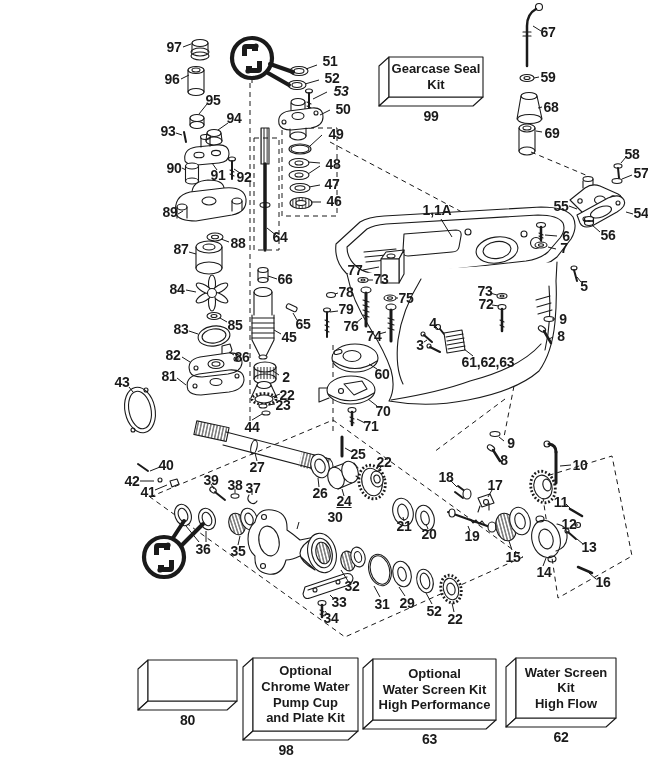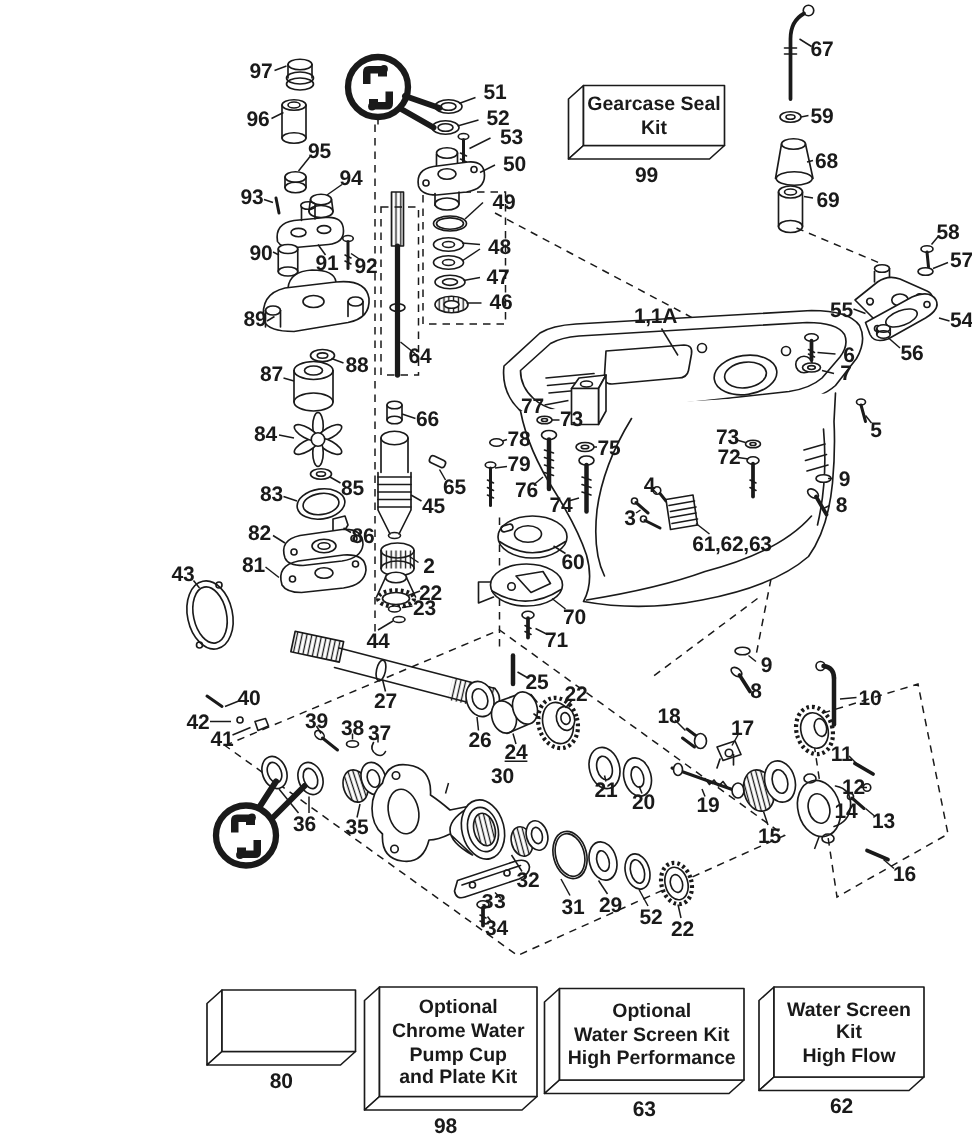--- a/index.html
+++ b/index.html
@@ -783,21 +783,21 @@
       <div class="plabel" style="left: 173px; top: 355px;">82</div>
       <div class="plabel" style="left: 242px; top: 357px;">86</div>
       <div class="plabel" style="left: 286px; top: 377px;">2</div>
       <div class="plabel" style="left: 169px; top: 376px;">81</div>
       <div class="plabel" style="left: 122px; top: 382px;">43</div>
       <div class="plabel" style="left: 287px; top: 395px;">22</div>
       <div class="plabel" style="left: 283px; top: 405px;">23</div>
       <div class="plabel" style="left: 252px; top: 427px;">44</div>
       <div class="plabel" style="left: 330px; top: 61px;">51</div>
       <div class="plabel" style="left: 332px; top: 78px;">52</div>
-      <div class="plabel" style="left: 341px; top: 91px;">53</div>
+      <div class="plabel" style="left: 341px; top: 91px; font-style: italic;">53</div>
       <div class="plabel" style="left: 343px; top: 109px;">50</div>
       <div class="plabel" style="left: 336px; top: 134px;">49</div>
       <div class="plabel" style="left: 333px; top: 164px;">48</div>
       <div class="plabel" style="left: 332px; top: 184px;">47</div>
       <div class="plabel" style="left: 334px; top: 201px;">46</div>
       <div class="plabel" style="left: 548px; top: 32px;">67</div>
       <div class="plabel" style="left: 548px; top: 77px;">59</div>
       <div class="plabel" style="left: 551px; top: 107px;">68</div>
       <div class="plabel" style="left: 552px; top: 133px;">69</div>
       <div class="plabel" style="left: 632px; top: 154px;">58</div>
@@ -826,21 +826,21 @@
       <div class="plabel" style="left: 371px; top: 426px;">71</div>
       <div class="plabel" style="left: 563px; top: 319px;">9</div>
       <div class="plabel" style="left: 561px; top: 336px;">8</div>
       <div class="plabel" style="left: 511px; top: 443px;">9</div>
       <div class="plabel" style="left: 504px; top: 460px;">8</div>
       <div class="plabel" style="left: 580px; top: 465px;">10</div>
       <div class="plabel" style="left: 561px; top: 502px;">11</div>
       <div class="plabel" style="left: 569px; top: 524px;">12</div>
       <div class="plabel" style="left: 589px; top: 547px;">13</div>
       <div class="plabel" style="left: 513px; top: 557px;">15</div>
-      <div class="plabel" style="left: 544px; top: 540px; margin-left: 20px;">14</div>
+      <div class="plabel" style="left: 544px; top: 572px;">14</div>
       <div class="plabel" style="left: 603px; top: 582px;">16</div>
       <div class="plabel" style="left: 358px; top: 454px;">25</div>
       <div class="plabel" style="left: 384px; top: 462px;">22</div>
       <div class="plabel" style="left: 344px; top: 501px; text-decoration: underline;">24</div>
       <div class="plabel" style="left: 320px; top: 493px;">26</div>
       <div class="plabel" style="left: 404px; top: 526px;">21</div>
       <div class="plabel" style="left: 429px; top: 534px;">20</div>
       <div class="plabel" style="left: 472px; top: 536px;">19</div>
       <div class="plabel" style="left: 446px; top: 477px;">18</div>
       <div class="plabel" style="left: 495px; top: 485px;">17</div>
@@ -848,39 +848,39 @@
       <div class="plabel" style="left: 166px; top: 465px;">40</div>
       <div class="plabel" style="left: 132px; top: 481px;">42</div>
       <div class="plabel" style="left: 148px; top: 492px;">41</div>
       <div class="plabel" style="left: 211px; top: 480px;">39</div>
       <div class="plabel" style="left: 235px; top: 485px;">38</div>
       <div class="plabel" style="left: 253px; top: 488px;">37</div>
       <div class="plabel" style="left: 203px; top: 549px;">36</div>
       <div class="plabel" style="left: 238px; top: 551px;">35</div>
       <div class="plabel" style="left: 299px; top: 517px; margin-left: 36px;">30</div>
       <div class="plabel" style="left: 352px; top: 586px;">32</div>
-      <div class="plabel" style="left: 329px; top: 602px; font-family: Liberation Mono, monospace;">33</div>
+      <div class="plabel" style="left: 339px; top: 602px;">33</div>
       <div class="plabel" style="left: 331px; top: 618px;">34</div>
       <div class="plabel" style="left: 382px; top: 604px;">31</div>
       <div class="plabel" style="left: 407px; top: 603px;">29</div>
       <div class="plabel" style="left: 434px; top: 611px;">52</div>
       <div class="plabel" style="left: 455px; top: 619px;">22</div>
       <div class="kittext" style="left: 391px; top: 59px; width: 90px; height: 36px;">
         <div>Gearcase Seal</div>
         <div>Kit</div>
       </div>
       <div class="plabel kitnum" style="left: 431px; top: 116px;">99</div>
       <div class="plabel kitnum" style="left: 187.5px; top: 720px;">80</div>
       <div class="kittext" style="left: 255px; top: 660px; width: 101px; height: 69px;">
         <div>Optional</div>
         <div>Chrome Water</div>
         <div>Pump Cup</div>
         <div>and Plate Kit</div>
       </div>
-      <div class="plabel kitnum" style="left: 297px; top: 750px;">98</div>
+      <div class="plabel kitnum" style="left: 286px; top: 750px;">98</div>
       <div class="kittext" style="left: 375px; top: 661px; width: 119px; height: 57px;">
         <div>Optional</div>
         <div>Water Screen Kit</div>
         <div>High Performance</div>
       </div>
       <div class="plabel kitnum" style="left: 429.5px; top: 739px;">63</div>
       <div class="kittext" style="left: 518px; top: 660px; width: 96px; height: 56px;">
         <div>Water Screen</div>
         <div>Kit</div>
         <div>High Flow</div>

